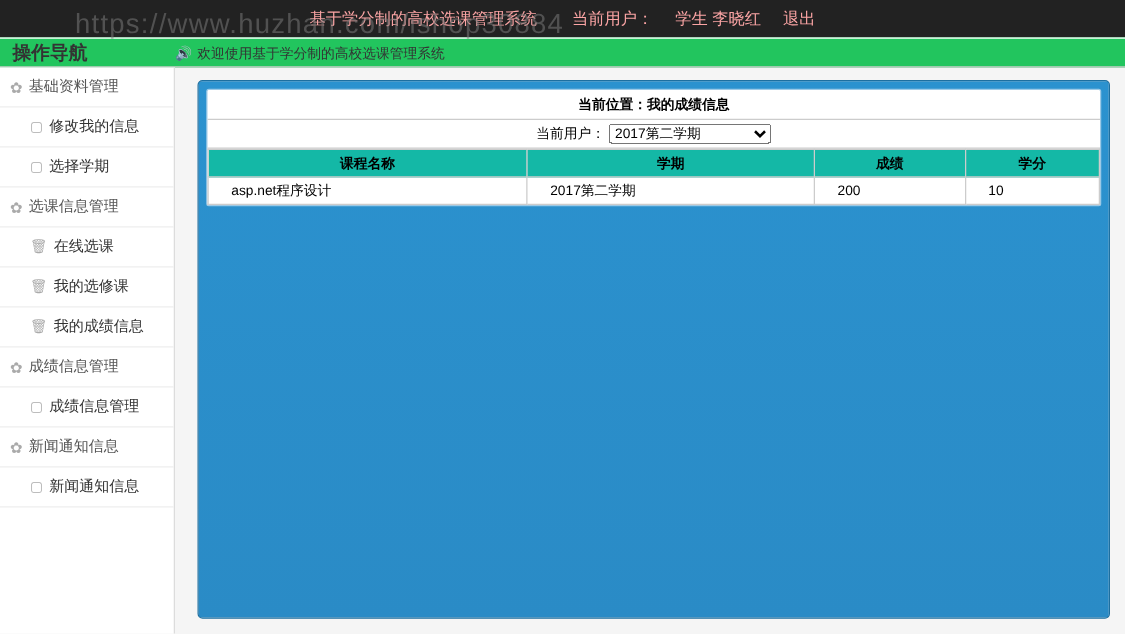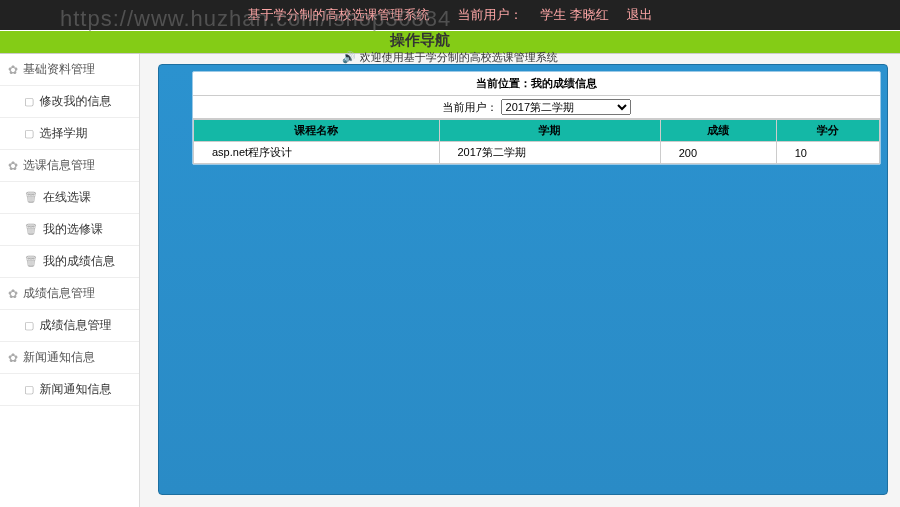--- a/index.html
+++ b/index.html
@@ -1,32 +1,32 @@
 <!DOCTYPE html>
 <html><head>
 <meta charset="utf-8">
 <style>
 * { margin: 0; padding: 0; box-sizing: border-box; }
 body { font-family: "Microsoft YaHei", Arial, sans-serif; font-size: 12px; background: #f5f5f5; width: 900px; height: 507px; overflow: hidden; position: relative; }
 .topbar { background: #222; color: #fca5a5; height: 30px; line-height: 30px; padding: 0 14px; display: flex; justify-content: center; font-size: 13px; }
 .topbar .right span { margin-left: 14px; cursor: pointer; }
-.subbar { background: #84cc16; border-top: 1px solid #fff; border-bottom: 1px solid #ccc; height: 24px; display: flex; align-items: center; flex-direction: column; }
+.subbar { background: #22c55e; border-top: 1px solid #fff; border-bottom: 1px solid #ccc; height: 24px; display: flex; align-items: center; }
 .subbar .navtitle { width: 140px; padding-left: 10px; font-size: 15px; font-weight: bold; color: #333; }
 .subbar .welcome { font-size: 11px; color: #333; display: flex; align-items: center; }
 .subbar .speaker { margin-right: 4px; }
 .container { display: flex; height: calc(100% - 54px); }
 .sidebar { width: 140px; background: #fff; border-right: 1px solid #dcdcdc; overflow-y: auto; }
 .group-head { padding: 7px 8px; font-size: 12px; color: #555; display: flex; align-items: center; border-bottom: 1px solid #eee; cursor: pointer; }
 .group-head .gear { margin-right: 5px; color: #aaa; font-size: 12px; }
 .menu-item { padding: 7px 8px 7px 24px; font-size: 12px; color: #333; border-bottom: 1px solid #eee; display: flex; align-items: center; cursor: pointer; }
 .menu-item .ficon { margin-right: 5px; color: #aaa; font-size: 11px; }
 .menu-item .ticon { margin-right: 5px; color: #aaa; font-size: 11px; }
 .main { flex: 1; padding: 10px 12px 12px 18px; }
 .panel { background: #2a8dc8; background: linear-gradient(#2b92cf 0%, #2a8bc6 100%); border: 1px solid #1d6fa0; border-radius: 4px; height: 100%; padding: 6px; }
-.panel-inner { background: #fff; border: 1px solid #9cc9e6; border-radius: 2px; margin-left: 27px; }
+.panel-inner { background: #fff; border: 1px solid #9cc9e6; border-radius: 2px; }
 .loc-row { text-align: center; padding: 4px 0; font-size: 11px; font-weight: bold; border-bottom: 1px solid #ccc; }
 .sel-row { text-align: center; padding: 3px 0; border-bottom: 1px solid #ccc; font-size: 11px; }
 .sel-row select { font-size: 11px; width: 130px; }
 table.grid { width: 100%; border-collapse: collapse; font-size: 11px; }
 table.grid th { border: 1px solid #ccc; background: #14b8a6; padding: 3px 6px; font-weight: bold; text-align: center; }
 table.grid td { border: 1px solid #ccc; padding: 3px 18px; }
 .watermark { position: absolute; top: 6px; left: 60px; color: rgba(120,120,120,0.55); font-family: Arial, sans-serif; font-size: 22px; letter-spacing: 1px; pointer-events: none; z-index: 50; }
 </style>
 </head>
 <body>

